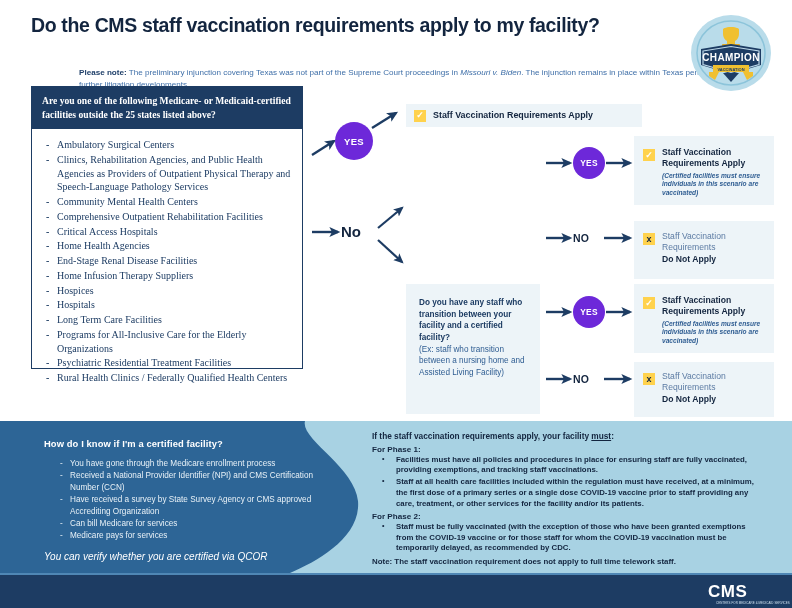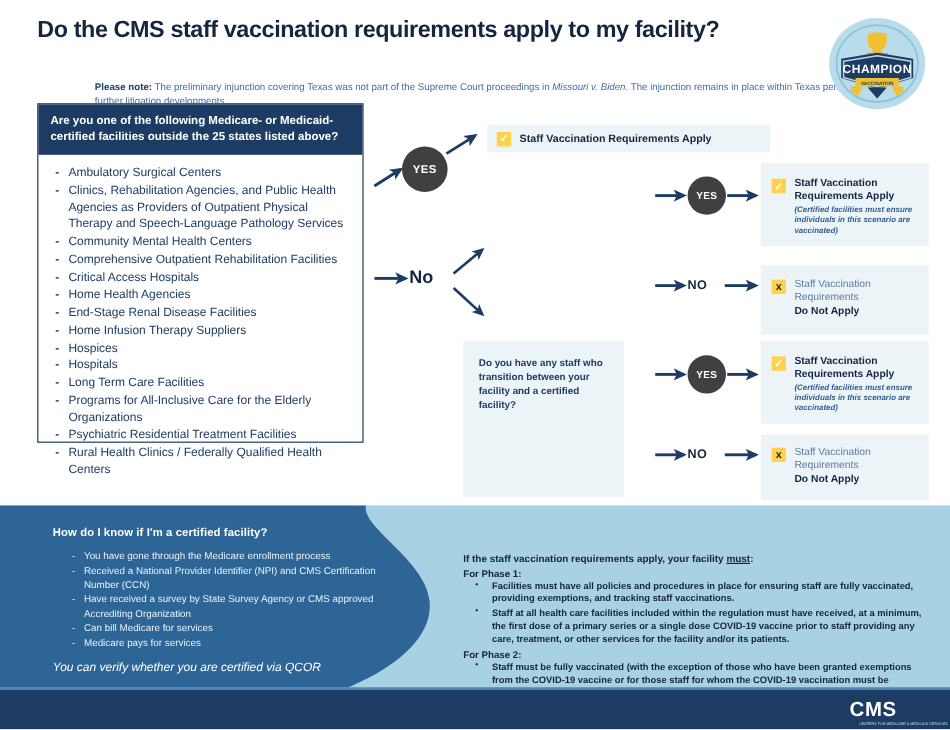--- a/index.html
+++ b/index.html
@@ -45,20 +45,21 @@
     width: 84px; height: 80px;
   }
 
   
   #facility-panel {
     position: absolute;
     left: 31px; top: 86px;
     width: 272px; height: 283px;
     border: 1.4px solid #1d3c63;
     background: #ffffff;
+    font-family: Liberation Serif, serif;
   }
   #facility-panel-header {
     background: #1d3c63;
     color: #ffffff;
     font-size: 9.6px;
     font-weight: bold;
     line-height: 1.42;
     padding: 7px 10px 8px 10px;
   }
   #facility-list {
@@ -79,21 +80,21 @@
     left: 0; top: 0;
     color: #1d3c63;
     font-weight: bold;
   }
 
   
   .circle-yes {
     position: absolute;
     width: 38px; height: 38px;
     border-radius: 50%;
-    background: #404040;
+    background: #6d28d9;
     color: #ffffff;
     font-size: 9.5px;
     font-weight: bold;
     display: flex;
     align-items: center;
     justify-content: center;
     letter-spacing: 0.3px;
   }
   .circle-yes.small { width: 32px; height: 32px; font-size: 8.4px; }
   .word-no {
@@ -251,24 +252,23 @@
   #qcor-note {
     margin-top: 9px;
     font-size: 10px;
     font-style: italic;
     font-weight: normal;
     color: #ffffff;
   }
 
   #phase-block {
     position: absolute;
-    left: 386px; top: 10px;
+    left: 372px; top: 10px;
     width: 388px;
     color: #13253f;
-    margin-top: 29px;
   }
   #phase-intro {
     font-size: 8.3px;
     font-weight: bold;
     line-height: 1.35;
   }
   #phase-intro .u { text-decoration: underline; }
   .phase-head {
     font-size: 8.1px;
     font-weight: bold;
@@ -381,23 +381,24 @@
   <div class="circle-yes" style="left:335px; top:122px;">YES</div>
 
   <div class="word-no" style="left:341px; top:223px;">No</div>
 
   <div id="banner-apply">
     <span class="mark chk">✓</span>
     <span class="txt">Staff Vaccination Requirements Apply</span>
   </div>
 
 
-  <div class="flowbox" style="left:386px; top:284px; width:134px; height:130px;">
+  <div class="flowbox" style="left:406px; top:284px; width:134px; height:130px;">
     <div class="q-text" style="padding:13px 10px 0 13px;">
       <span class="b">Do you have any staff who transition between your facility and a certified facility?</span>
+      <span class="ex">(Ex: staff who transition between a nursing home and Assisted Living Facility)</span>
     </div>
   </div>
 
   <div class="circle-yes small" style="left:573px; top:147px;">YES</div>
   <div class="word-no small" style="left:573px; top:232px;">NO</div>
 
   <div class="circle-yes small" style="left:573px; top:296px;">YES</div>
   <div class="word-no small" style="left:573px; top:373px;">NO</div>
 
   <div class="flowbox" style="left:634px; top:136px; width:140px; height:69px;">

